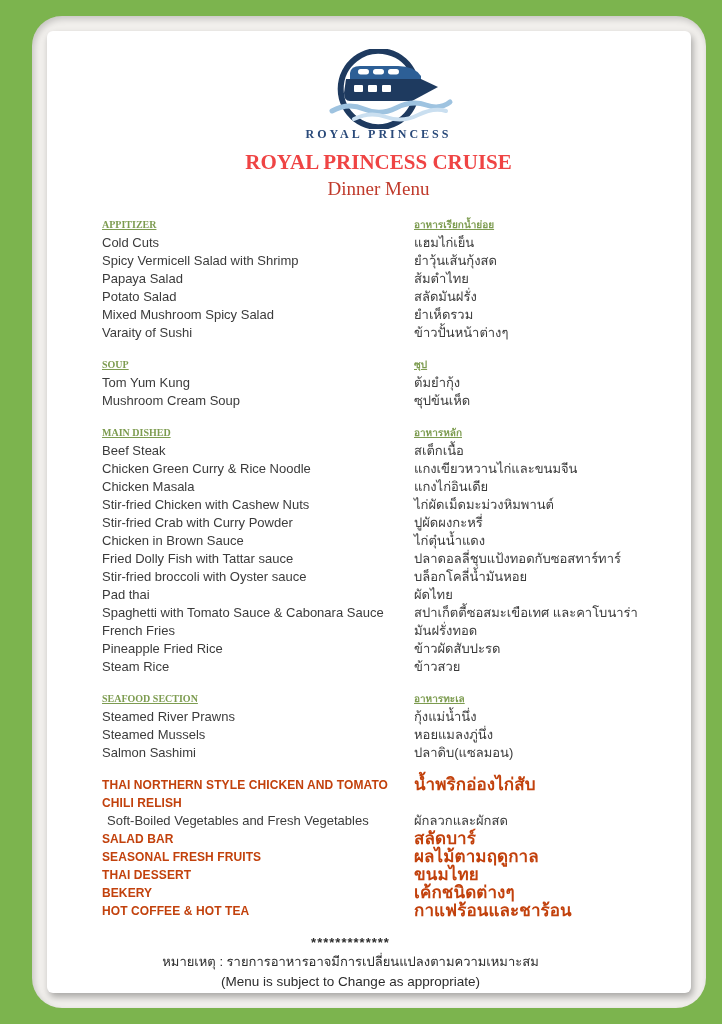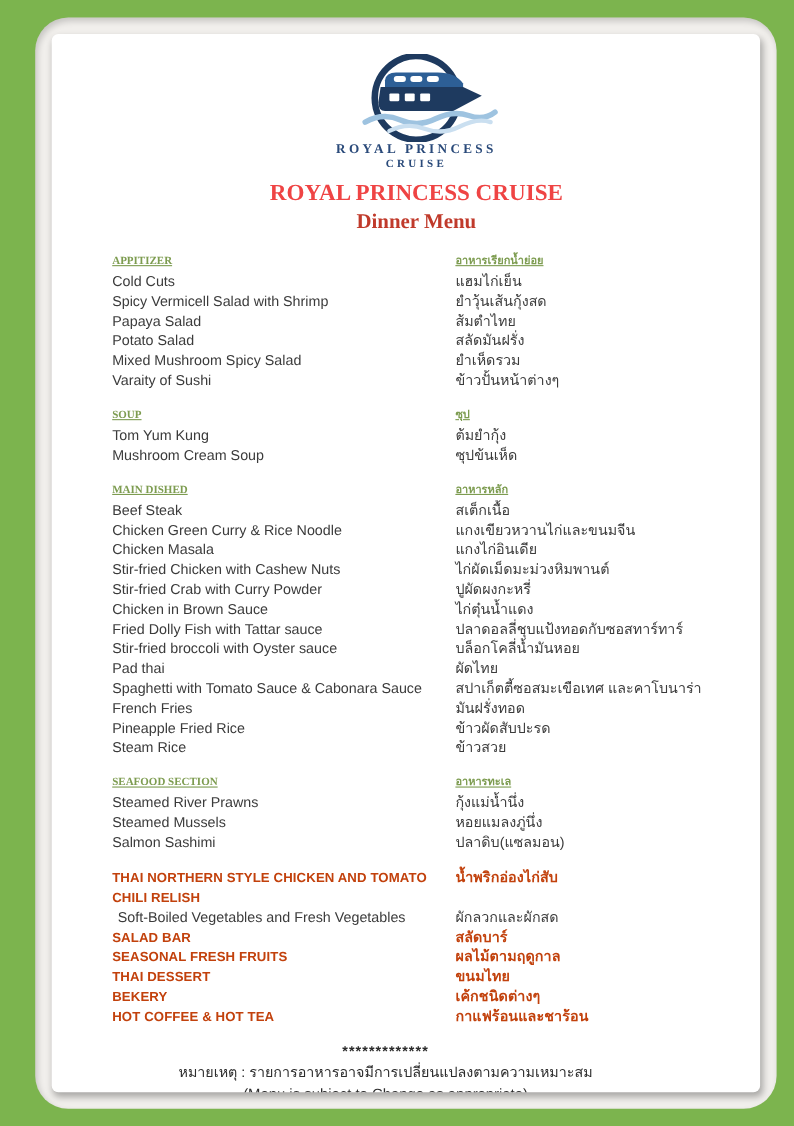--- a/index.html
+++ b/index.html
@@ -34,34 +34,34 @@
     font-family:"Liberation Serif","DejaVu Serif",serif;
     font-weight:bold; font-size:10px; letter-spacing:3px;
     color:#2a4a7a; margin-top:1px;
   }
   .page-title {
     text-align:center; font-family:"Liberation Serif","DejaVu Serif",serif;
     font-weight:bold; font-size:21px; color:#ef4444; margin-top:8px;
   }
   .page-subtitle {
     text-align:center; font-family:"Liberation Serif","DejaVu Serif",serif;
-    font-weight:bold; font-size:19px; color:#c03a2b; margin-top:3px;
+    font-weight:normal; font-size:19px; color:#c03a2b; margin-top:3px;
   }
   
   .menu-body { margin-top:16px; }
   .menu-section { margin-bottom:14px; }
   .row { display:grid; grid-template-columns:312px 1fr; line-height:18px; }
   .row span { font-size:13px; color:#3b3b3b; }
   .head-row span {
     font-family:"Liberation Serif","DejaVu Serif",serif;
     font-weight:bold; color:#7d9c50; text-decoration:underline;
     font-size:10px;
   }
   .row.bold span { font-weight:bold; color:#c2410c; font-size:12px; letter-spacing:0.1px; }
-  .row.bold span.th-cell { font-size:13px; }
+  .row.bold span.th-cell { font-size:17px; }
   .row.indent span.en-cell { padding-left:5px; }
   
   .footer { margin-top:6px; text-align:center; transform:translateX(-28px); }
   .stars { font-size:13px; font-weight:bold; color:#2c2c2c; letter-spacing:1px; line-height:18px; }
   .note-th { font-size:13px; color:#2c2c2c; line-height:20px; }
   .note-en { font-size:13.5px; color:#2c2c2c; line-height:20px; }
 </style>
 </head>
 <body>
 
@@ -80,21 +80,20 @@
 
         <path d="M 42 30 L 117 30 L 134 38 L 108 52 L 46 52 Q 40 52 40 44 Z" fill="#1e3a5f"></path>
         <rect x="50" y="36" width="9" height="7" rx="1" fill="#ffffff"></rect>
         <rect x="64" y="36" width="9" height="7" rx="1" fill="#ffffff"></rect>
         <rect x="78" y="36" width="9" height="7" rx="1" fill="#ffffff"></rect>
 
         <path d="M 28 62 Q 44 53 60 60 T 92 59 T 122 56 T 146 53" fill="none" stroke="#9ec3e0" stroke-width="5" stroke-linecap="round"></path>
         <path d="M 50 70 Q 66 62 82 68 T 114 66 T 142 62" fill="none" stroke="#cadff0" stroke-width="4" stroke-linecap="round"></path>
       </svg>
       <div class="logo-word1">ROYAL PRINCESS</div>
-      <div class="logo-word2">CRUISE</div>
     </div>
 
     <div class="page-title">ROYAL PRINCESS CRUISE</div>
     <div class="page-subtitle">Dinner Menu</div>
 
     <div class="menu-body" id="menu-body">
         <section class="menu-section">
   <div class="row head-row">
     <span class="en-cell">APPITIZER</span>
     <span class="th-cell">อาหารเรียกน้ำย่อย</span>

